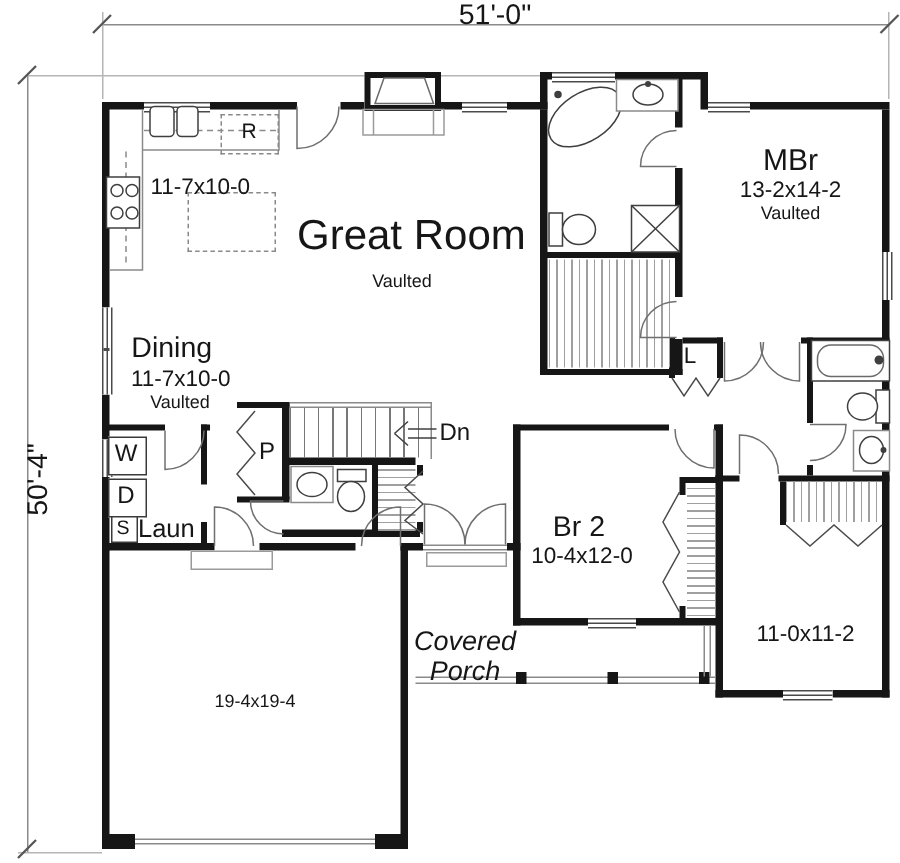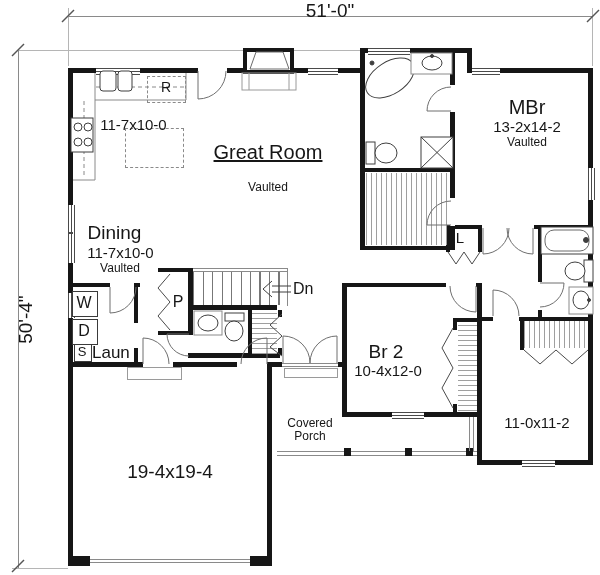--- a/index.html
+++ b/index.html
@@ -255,39 +255,39 @@
       <line x1="272" y1="281" x2="263" y2="289"></line>
       <line x1="272" y1="297" x2="263" y2="289"></line>
     </g>
   </svg>
 
   <div class="lab" style="left:270px;top:0px;width:120px;font-size:19px;">51'-0"</div>
   <div class="lab" style="left:-14px;top:309px;width:80px;font-size:19px;transform:rotate(-90deg);">50'-4"</div>
 
   <div class="lab" style="left:76px;top:117px;width:115px;font-size:15px;">11-7x10-0</div>
 
-  <div class="lab" style="left:198px;top:141px;width:140px;font-size:20px;text-decoration:underline;">Great Room</div>
+  <div class="lab" style="left:198px;top:141px;width:140px;font-size:28px;">Great Room</div>
   <div class="lab" style="left:213px;top:181px;width:110px;font-size:12px;">Vaulted</div>
 
   <div class="lab" style="left:72px;top:222px;width:85px;font-size:19px;">Dining</div>
   <div class="lab" style="left:78px;top:245px;width:85px;font-size:15px;">11-7x10-0</div>
   <div class="lab" style="left:80px;top:262px;width:80px;font-size:12px;">Vaulted</div>
 
   <div class="lab" style="left:487px;top:96px;width:80px;font-size:20px;">MBr</div>
   <div class="lab" style="left:487px;top:119px;width:80px;font-size:15px;">13-2x14-2</div>
   <div class="lab" style="left:487px;top:136px;width:80px;font-size:12px;">Vaulted</div>
 
   <div class="lab" style="left:352px;top:341px;width:68px;font-size:19px;">Br 2</div>
   <div class="lab" style="left:350px;top:363px;width:76px;font-size:15px;">10-4x12-0</div>
 
   <div class="lab" style="left:500px;top:415px;width:74px;font-size:15px;">11-0x11-2</div>
 
-  <div class="lab" style="left:122px;top:461px;width:96px;font-size:19px;">19-4x19-4</div>
-
-  <div class="lab wrap" style="left:274px;top:417px;width:72px;font-size:12px;">Covered Porch</div>
+  <div class="lab" style="left:122px;top:461px;width:96px;font-size:12px;">19-4x19-4</div>
+
+  <div class="lab wrap" style="left:274px;top:417px;width:72px;font-size:18px;font-style:italic;">Covered Porch</div>
   <div class="lab" style="left:92px;top:343px;width:44px;font-size:17px;text-align:left;">Laun</div>
 
   <div class="lab" style="left:72px;top:294px;width:24px;font-size:16px;">W</div>
   <div class="lab" style="left:72px;top:322px;width:24px;font-size:16px;">D</div>
   <div class="lab" style="left:74px;top:345px;width:16px;font-size:13px;">S</div>
   <div class="lab" style="left:168px;top:293px;width:20px;font-size:16px;">P</div>
   <div class="lab" style="left:156px;top:80px;width:20px;font-size:14px;">R</div>
   <div class="lab" style="left:450px;top:230px;width:20px;font-size:15px;">L</div>
   <div class="lab" style="left:293px;top:280px;width:30px;font-size:16px;text-align:left;">Dn</div>
 

